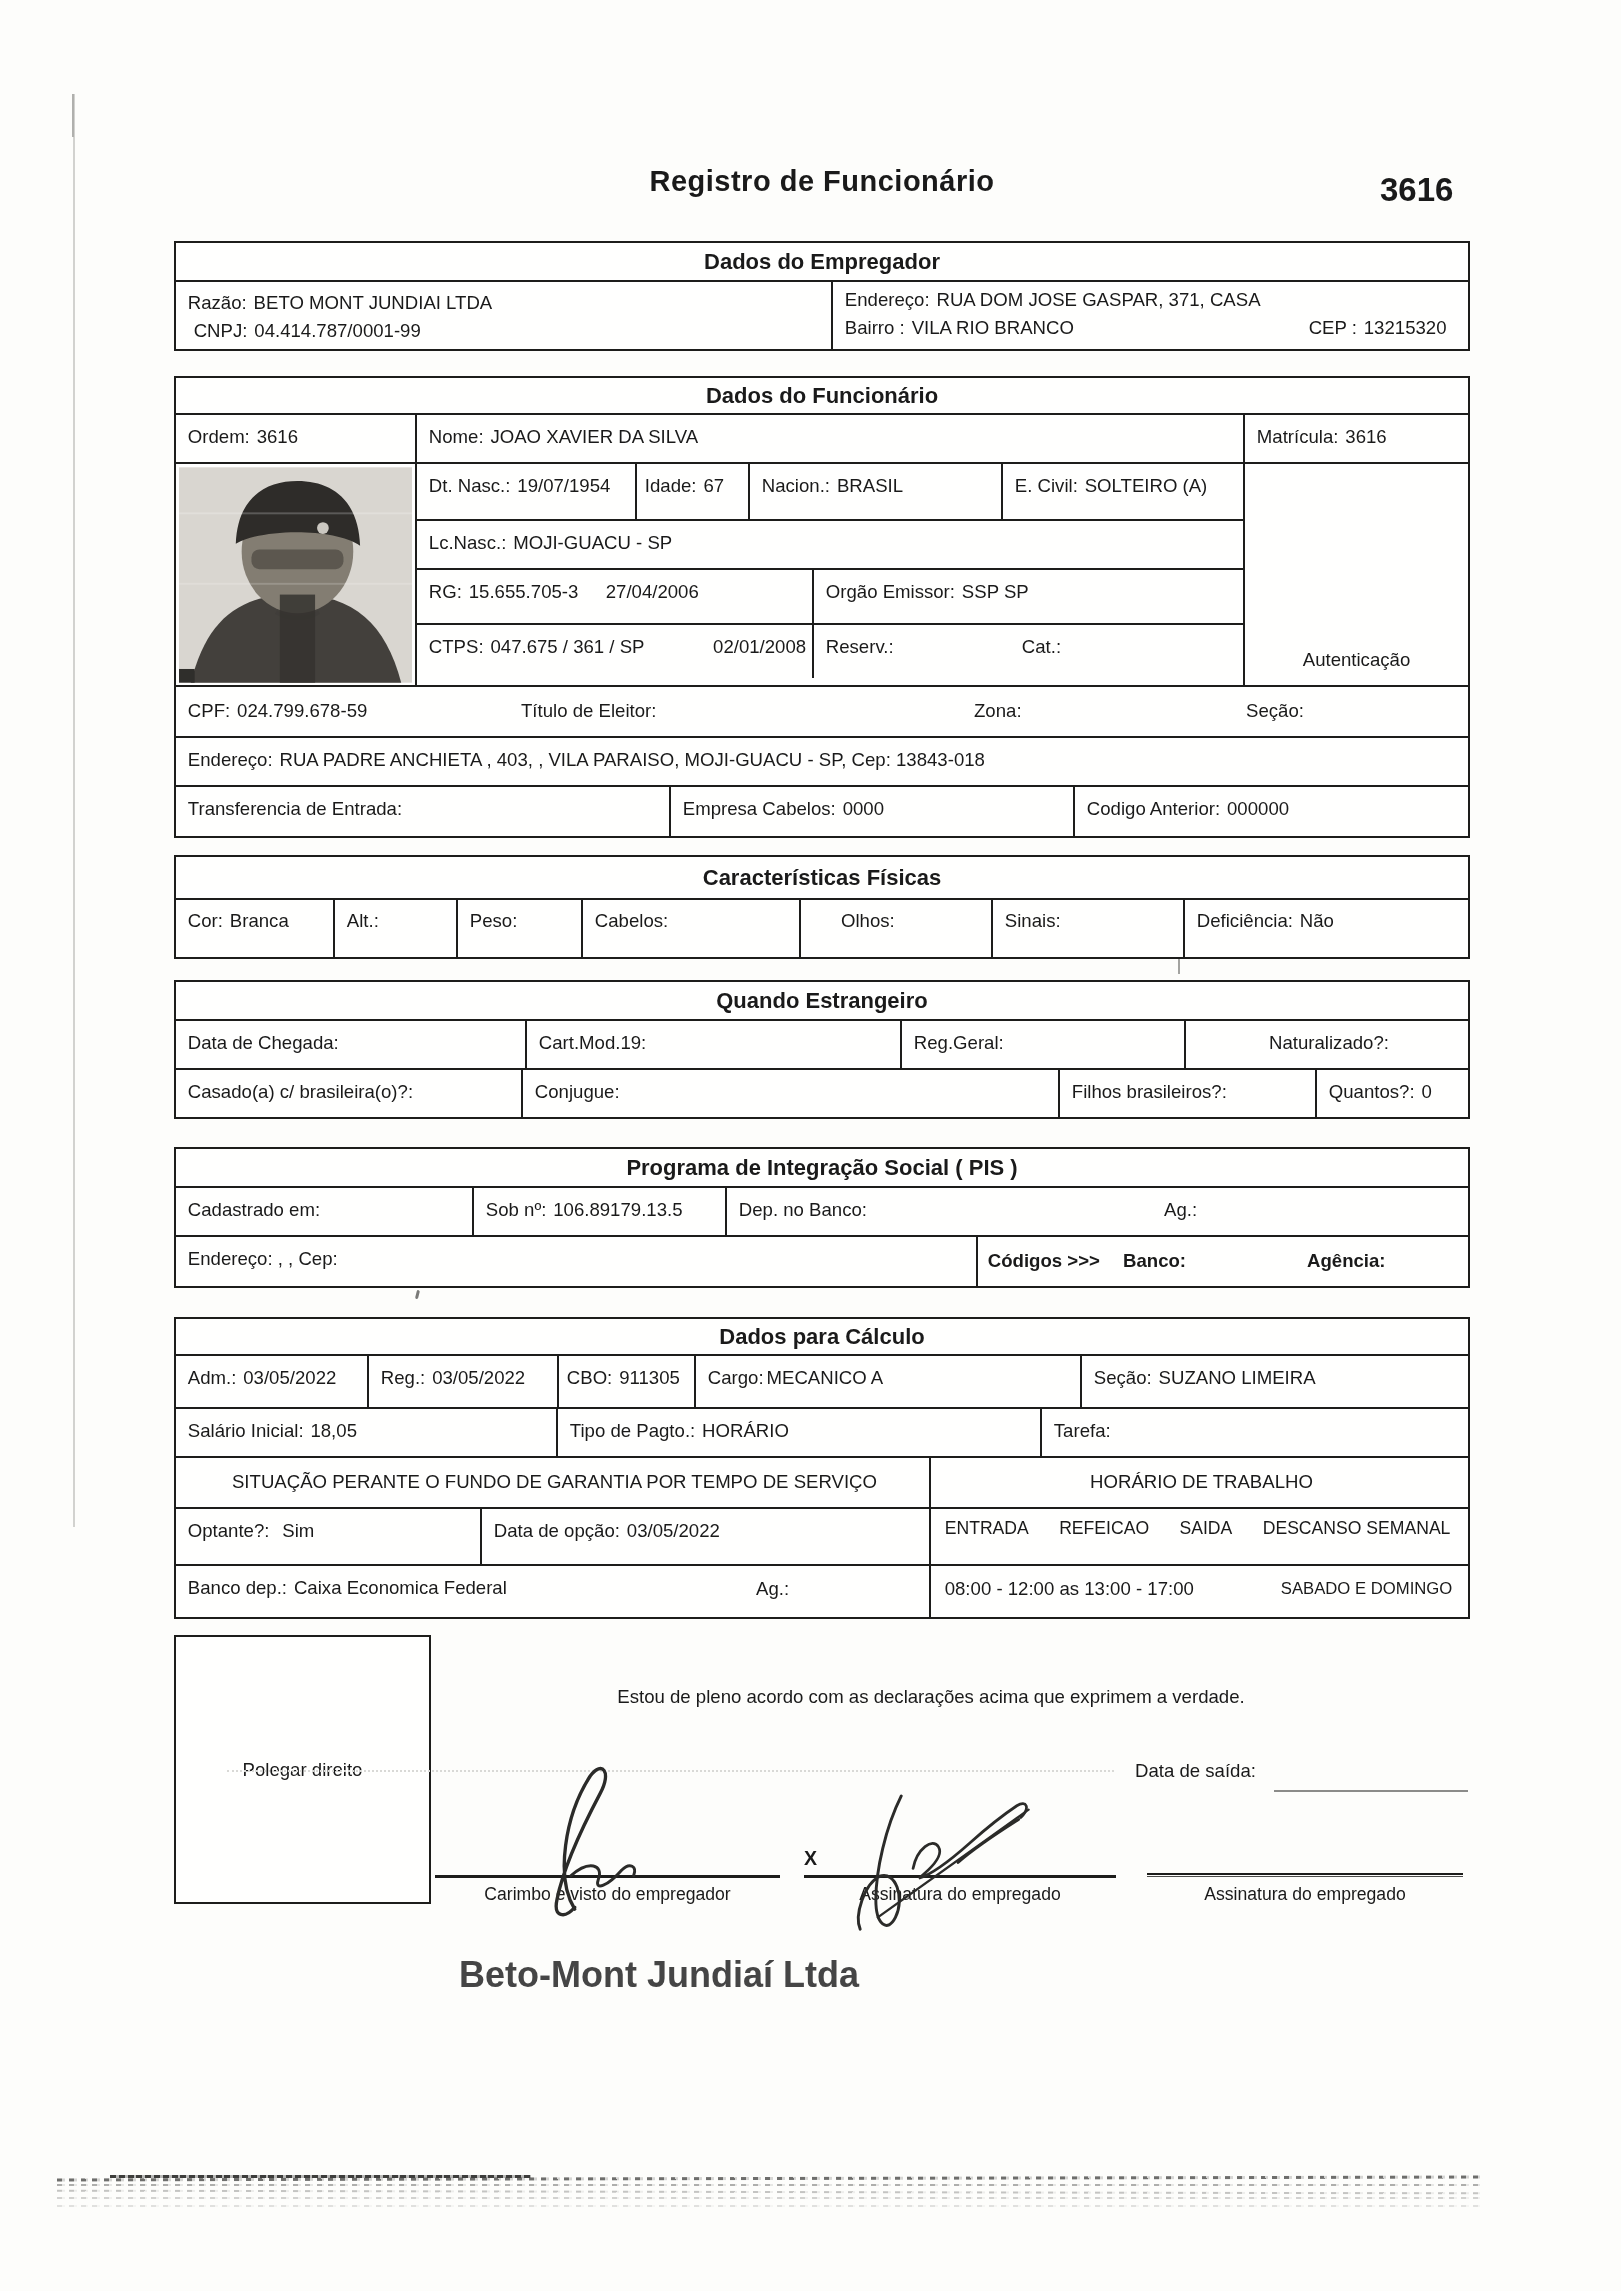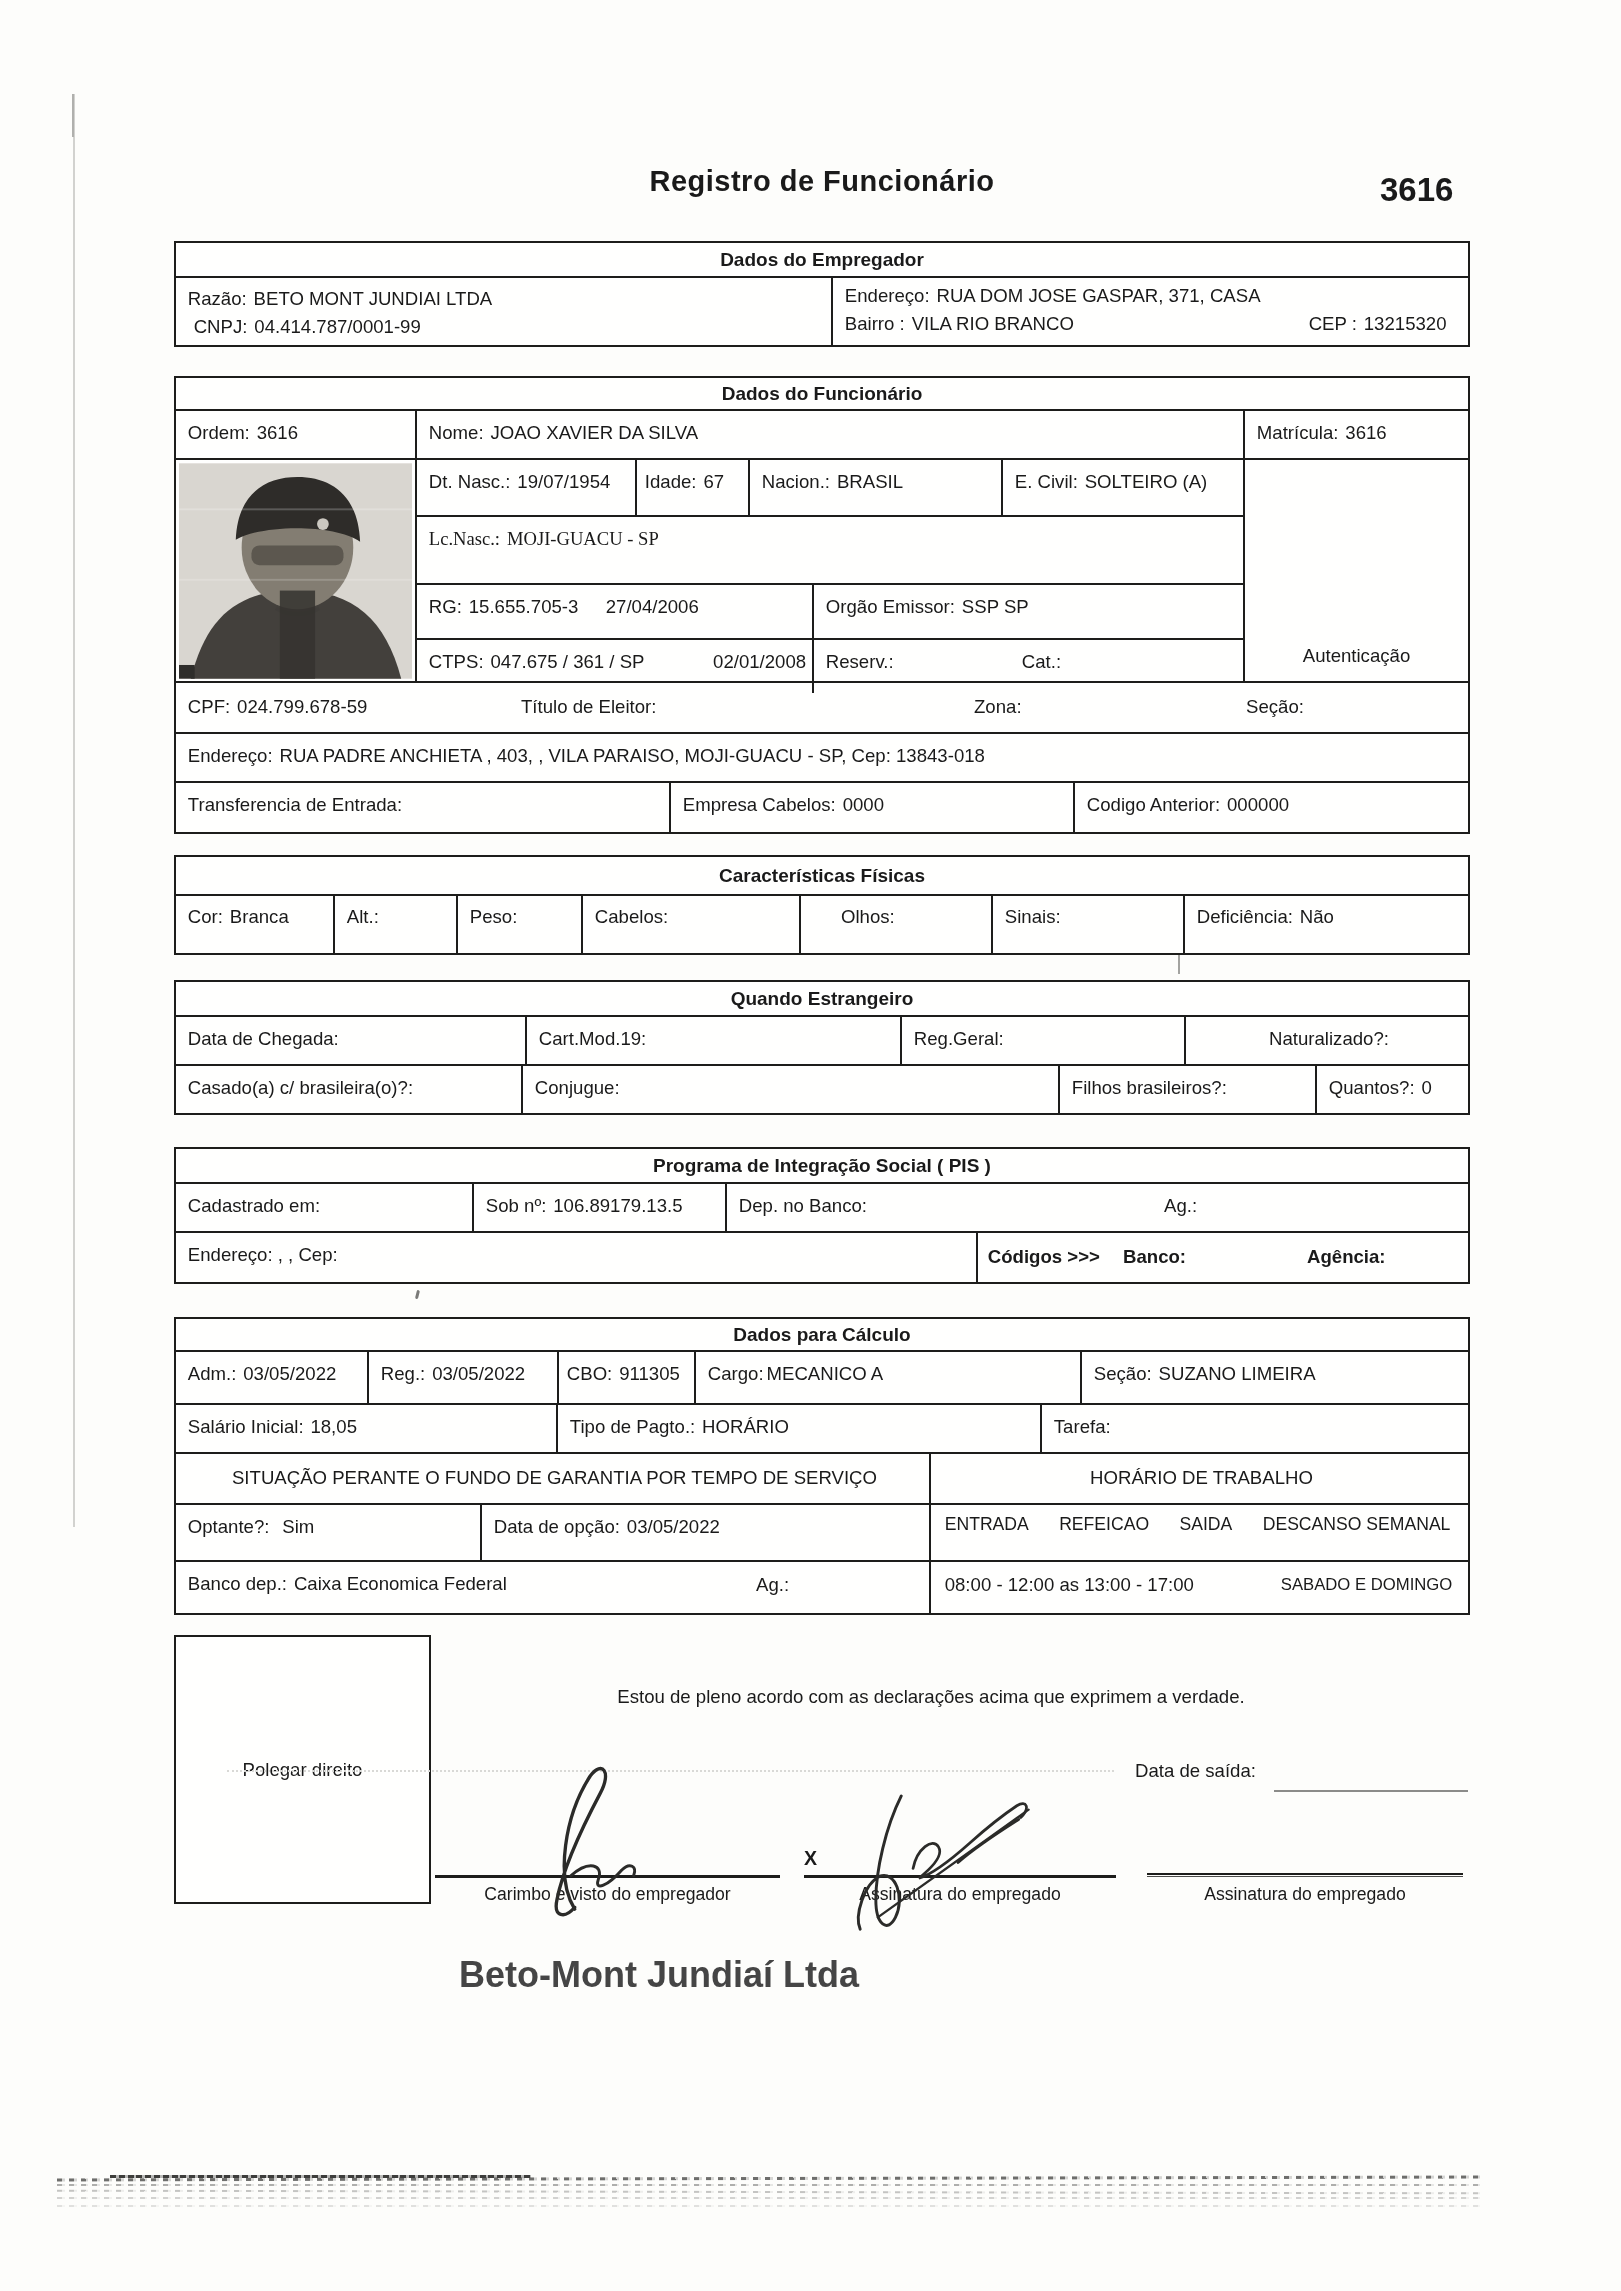--- a/index.html
+++ b/index.html
@@ -4,21 +4,21 @@
 <style>
   :root{ --ln:#1d1d1b; --ink:#1a1a1a; }
   html,body{margin:0;padding:0;background:#ffffff;}
   .sheet{position:relative;width:1621px;height:2292px;background:#fdfdfb;overflow:hidden;
          font-family:"Liberation Sans", sans-serif;color:var(--ink);}
   .doc-title{position:absolute;left:174px;top:165px;width:1296px;text-align:center;
              font-size:29px;font-weight:bold;letter-spacing:0.5px;}
   .doc-number{position:absolute;left:1380px;top:171px;font-size:33px;font-weight:bold;}
   .sec{position:absolute;left:174px;width:1296px;border:2.9px solid var(--ln);
        background:#fffffe;box-sizing:border-box;}
-  .sec-title{font-size:19px;font-weight:bold;text-align:center;padding:5.9px 0 4.9px;
+  .sec-title{font-size:22px;font-weight:bold;text-align:center;padding:5.9px 0 4.9px;
              border-bottom:2.9px solid var(--ln);}
   .row{display:flex;box-sizing:border-box;}
   .row + .row{border-top:2px solid var(--ln);}
   .cell{box-sizing:border-box;border-right:2px solid var(--ln);padding:10.8px 7.8px 0 11.8px;
         font-size:18.6px;line-height:22.5px;white-space:nowrap;position:relative;}
   .cell:last-child{border-right:none;}
   .lb{margin-right:6.9px;}
   .col{box-sizing:border-box;border-right:2px solid var(--ln);}
   .col:last-child{border-right:none;}
   .srow{box-sizing:border-box;display:flex;}
@@ -135,21 +135,21 @@
           <div class="cell" style="flex:0 0 113px;padding-left:7.8px;">
             <span class="lb">Idade:</span><span>67</span>
           </div>
           <div class="cell" style="flex:0 0 253px;">
             <span class="lb">Nacion.:</span><span>BRASIL</span>
           </div>
           <div class="cell" style="flex:1;">
             <span class="lb">E. Civil:</span><span>SOLTEIRO (A)</span>
           </div>
         </div>
-        <div class="srow" style="height:68px;font-family:Liberation Serif, serif;">
+        <div class="srow" style="height:49px;">
           <div class="cell" style="flex:1;">
             <span class="lb">Lc.Nasc.:</span><span>MOJI-GUACU - SP</span>
           </div>
         </div>
         <div class="srow" style="height:55px;">
           <div class="cell" style="flex:0 0 397px;">
             <span class="lb">RG:</span><span>15.655.705-3</span><span style="margin-left:27.4px;">27/04/2006</span>
           </div>
           <div class="cell" style="flex:1;">
             <span class="lb">Orgão Emissor:</span><span>SSP SP</span>

